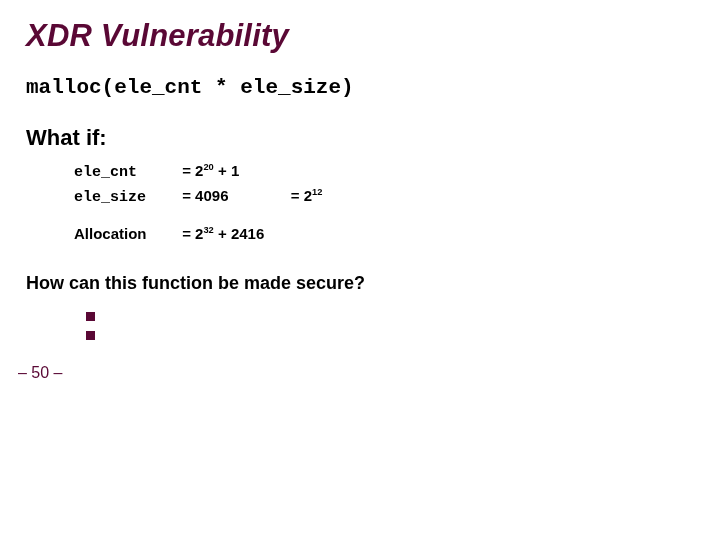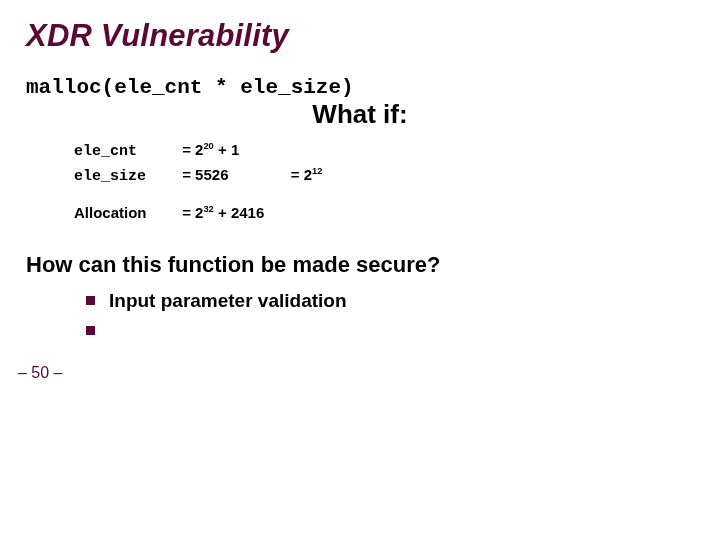--- a/index.html
+++ b/index.html
@@ -25,26 +25,26 @@
     font-style: italic;
     color: #5a0835;
     margin: 0 0 22px 0;
     letter-spacing: 0.2px;
   }
   .code-line {
     font-family: "Courier New", Courier, monospace;
     font-size: 21px;
     font-weight: bold;
     color: #000;
+    margin-bottom: 26px;
   }
   .subhead {
-    font-size: 26px;
+    font-size: 22px;
     font-weight: bold;
     margin: 0 0 8px 0;
-    text-align: center;
   }
   .whatif-block {
     margin-left: 48px;
     margin-bottom: 28px;
   }
   .whatif-row {
     font-size: 15px;
     font-weight: bold;
     line-height: 1.55;
   }
@@ -56,21 +56,21 @@
   }
   .whatif-row .lab {
     display: inline-block;
     min-width: 104px;
     margin-top: 12px;
   }
   sup { font-size: 0.62em; vertical-align: super; line-height: 0; }
   .eqcol { display:inline-block; white-space: nowrap; }
   .gap { display:inline-block; width: 54px; }
   .secure-head {
-    font-size: 22px;
+    font-size: 18px;
     font-weight: bold;
     margin: 14px 0 8px 0;
   }
   .bullets {
     margin-left: 60px;
   }
   .bullet-row {
     display: flex;
     align-items: flex-start;
     font-size: 19px;
@@ -106,40 +106,39 @@
 
   <div class="whatif-block">
     <div class="whatif-row">
       <span class="mono">ele_cnt</span>
       <span class="eqcol">
         <span>= 2</span><sup>20</sup><span> + 1</span>
       </span>
     </div>
     <div class="whatif-row">
       <span class="mono">ele_size</span>
-      <span class="eqcol">= 5526</span>
+      <span class="eqcol">= 4096</span>
       <span class="gap"></span>
       <span class="eqcol">
         <span>= 2</span><sup>12</sup>
       </span>
     </div>
     <div class="whatif-row">
       <span class="lab">Allocation</span>
       <span class="eqcol">
         <span>= 2</span><sup>32</sup><span> + 2416</span>
       </span>
     </div>
   </div>
 
   <div class="secure-head">How can this function be made secure?</div>
 
   <div class="bullets">
     <div class="bullet-row">
       <div class="bullet-square"></div>
-      <div>Input parameter validation</div>
     </div>
     <div class="bullet-row">
       <div class="bullet-square"></div>
     </div>
   </div>
 
   <div class="pagenum">
     <span>– </span><span>50</span><span> –</span>
   </div>
 

